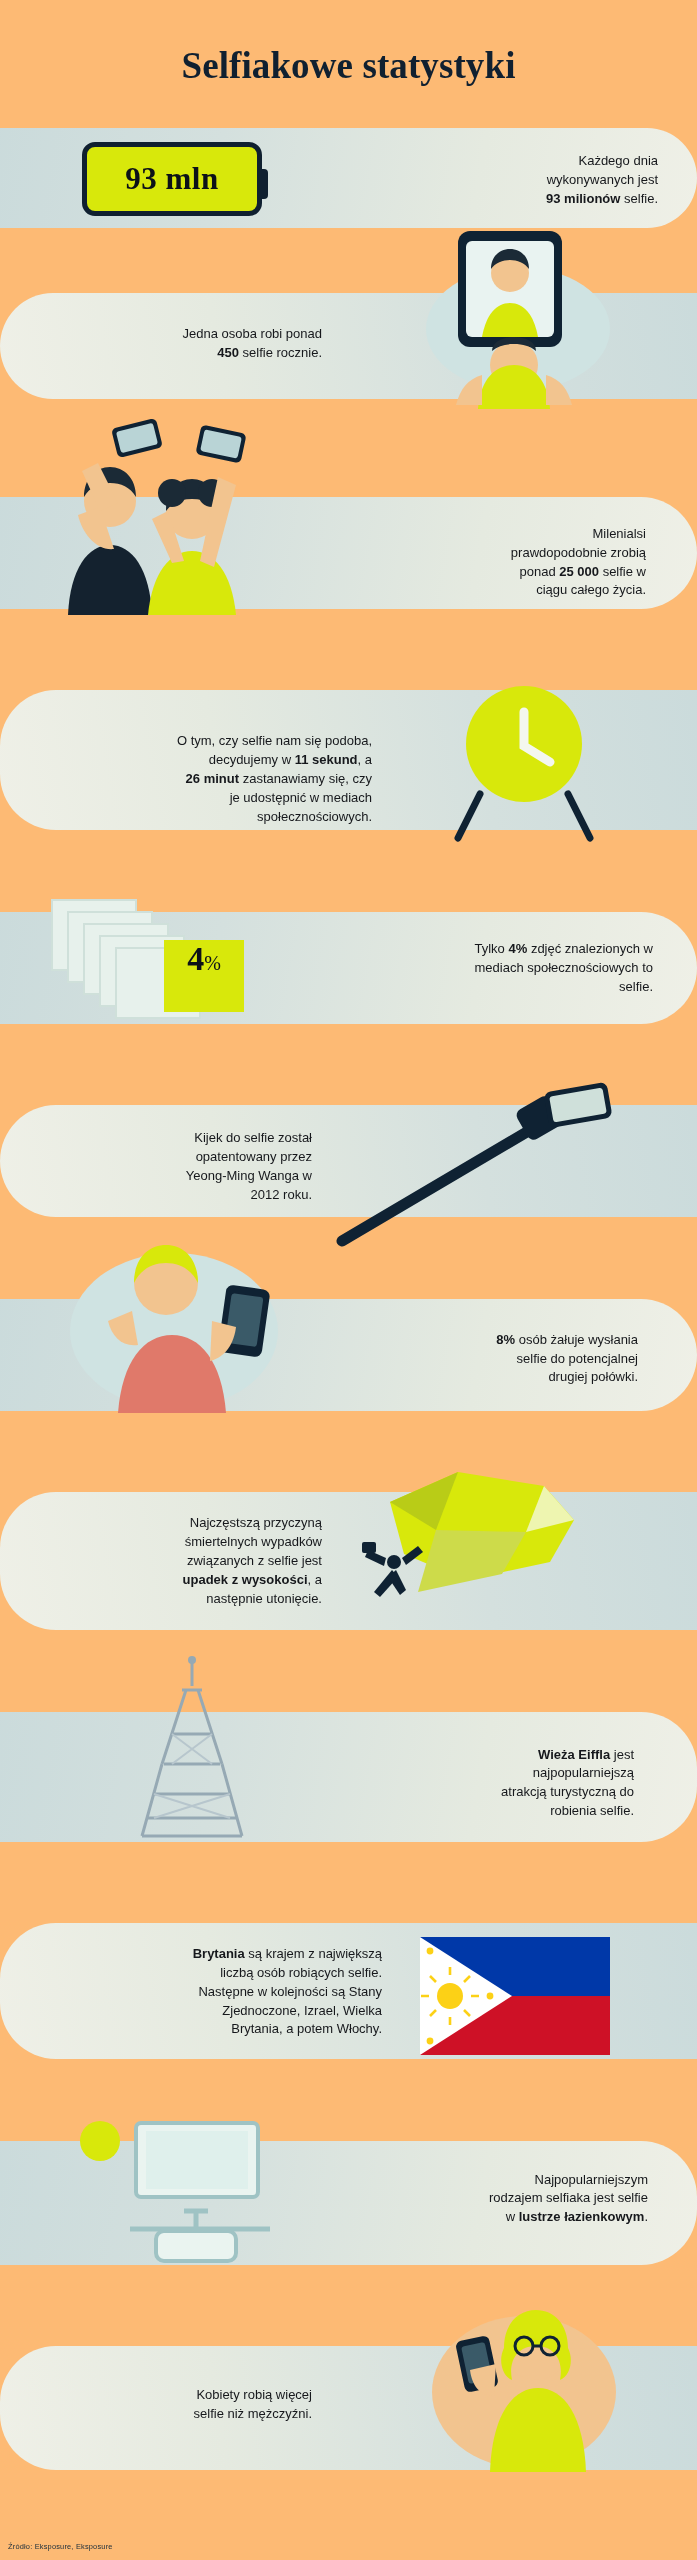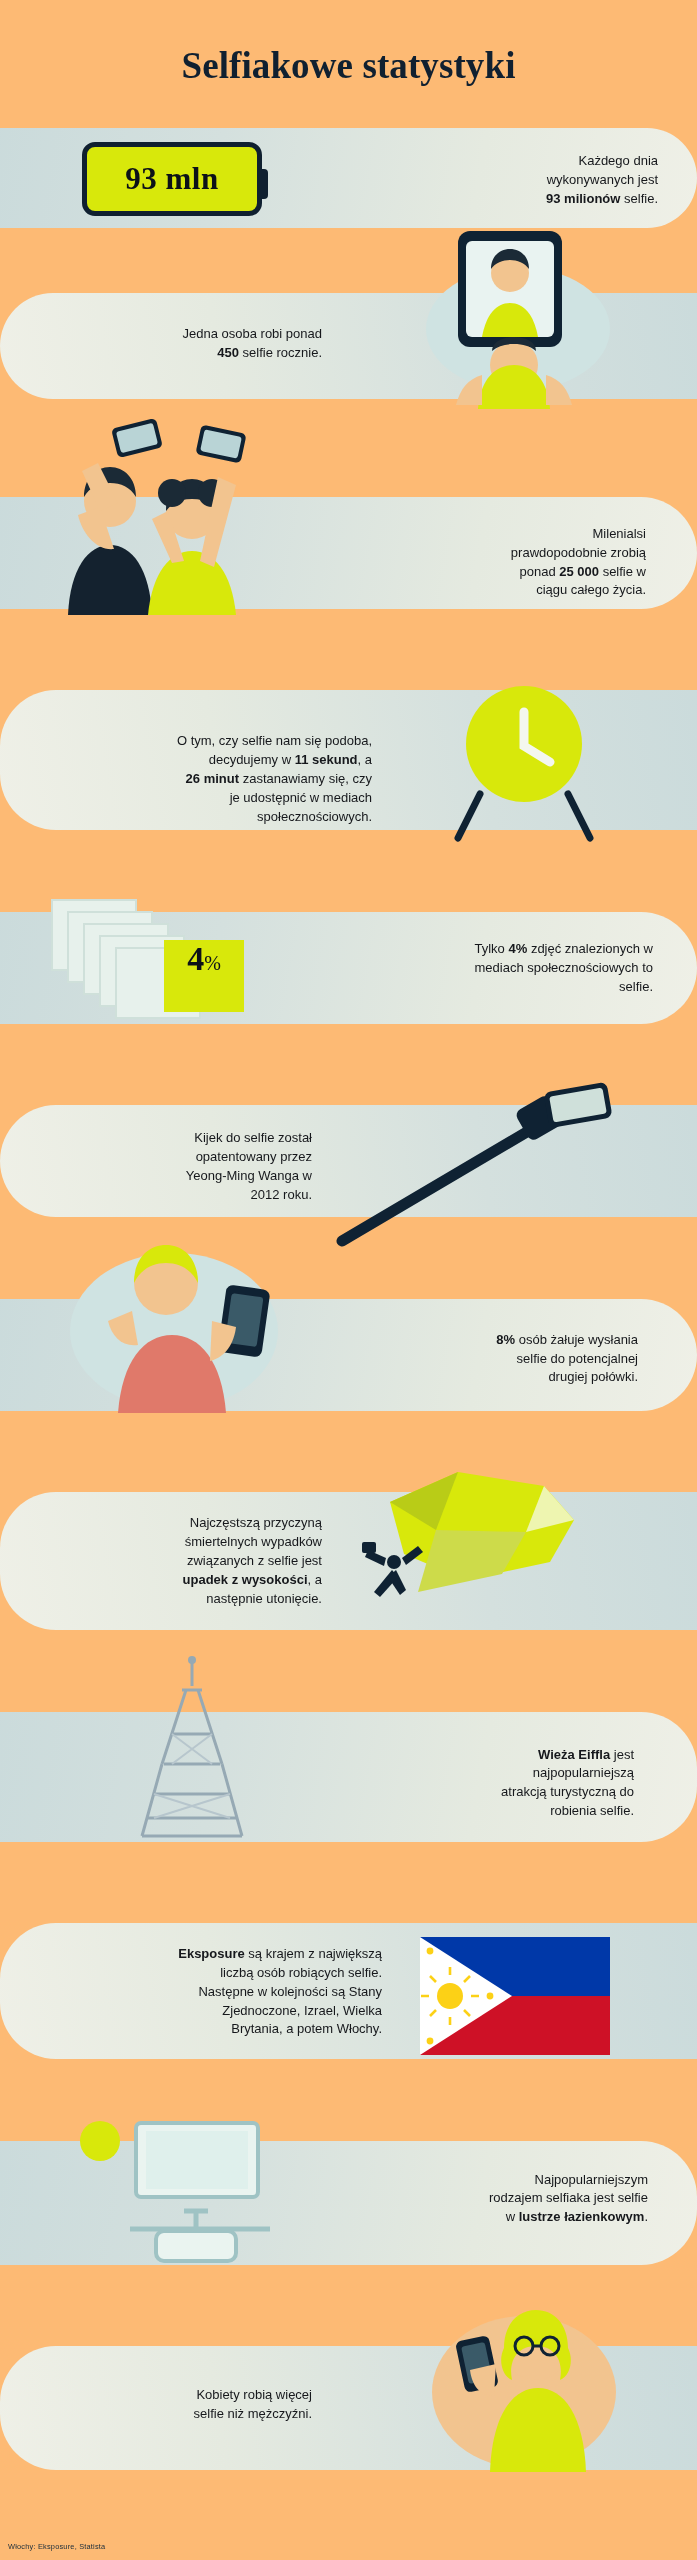--- a/index.html
+++ b/index.html
@@ -220,21 +220,21 @@
           <path d="M52 138 128 162M128 138 52 162"></path>
         </g>
         <circle cx="90" cy="4" r="4" fill="#96a9b4"></circle>
       </svg>
     </div>
     <div class="copy" style="left:398px;top:34px;width:236px;"><b>Wieża Eiffla</b> jest<br>najpopularniejszą<br>atrakcją turystyczną do<br>robienia selfie.</div>
   </div>
 
   <div class="band" style="top: 1923.09px; height: 136px;">
     <div class="plate right" style="width:737px;"></div>
-    <div class="copy" style="left:82px;top:22px;width:300px;"><b>Eksposure</b> są krajem z największą<br>liczbą osób robiących selfie.<br>Następne w kolejności są Stany<br>Zjednoczone, Izrael, Wielka<br>Brytania, a potem Włochy.</div>
+    <div class="copy" style="left:82px;top:22px;width:300px;"><b>Brytania</b> są krajem z największą<br>liczbą osób robiących selfie.<br>Następne w kolejności są Stany<br>Zjednoczone, Izrael, Wielka<br>Brytania, a potem Włochy.</div>
     <div class="art" style="left:420px;top:14px;width:190px;height:118px;">
       <svg width="190" height="118" viewBox="0 0 190 118">
         <rect x="0" y="0" width="190" height="59" fill="#0038a8"></rect>
         <rect x="0" y="59" width="190" height="59" fill="#ce1126"></rect>
         <path d="M0 0 92 59 0 118z" fill="#ffffff"></path>
         <circle cx="30" cy="59" r="13" fill="#fcd116"></circle>
         <g fill="#fcd116">
           <circle cx="10" cy="14" r="3.4"></circle>
           <circle cx="10" cy="104" r="3.4"></circle>
           <circle cx="70" cy="59" r="3.4"></circle>
@@ -274,15 +274,15 @@
         <circle cx="150" cy="74" r="9" fill="none" stroke="#0f2233" stroke-width="3"></circle>
         <circle cx="176" cy="74" r="9" fill="none" stroke="#0f2233" stroke-width="3"></circle>
         <path d="M159 74h8" stroke="#0f2233" stroke-width="3"></path>
         <rect x="86" y="66" width="34" height="52" rx="6" fill="#0f2233" transform="rotate(-12 103 92)"></rect>
         <rect x="91" y="72" width="24" height="38" rx="3" fill="#3a5a68" transform="rotate(-12 103 92)"></rect>
         <path d="M120 124c-14 0-22-10-24-26l26-6z" fill="#f2c48f"></path>
       </svg>
     </div>
   </div>
 
-  <div class="source">Włochy: Eksposure, Statista</div>
+  <div class="source">Źródło: Eksposure, Eksposure</div>
 
 </div>
 
 </body></html>

